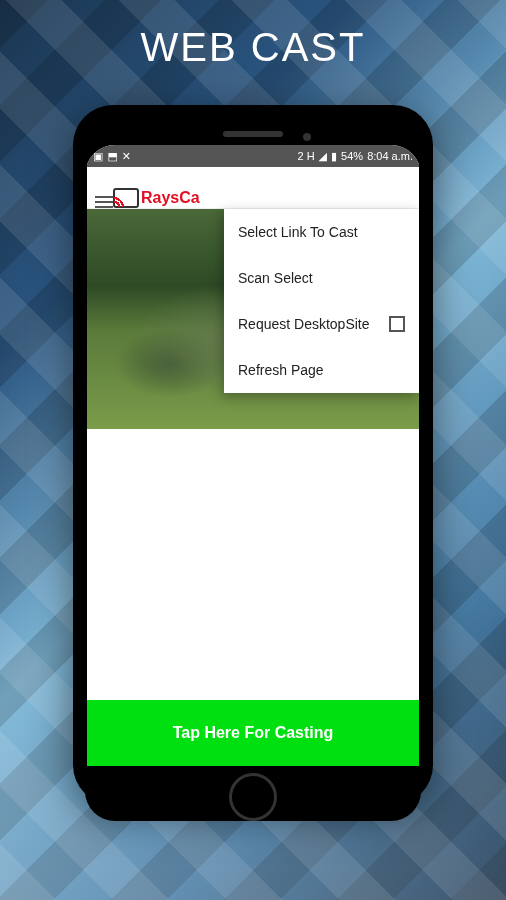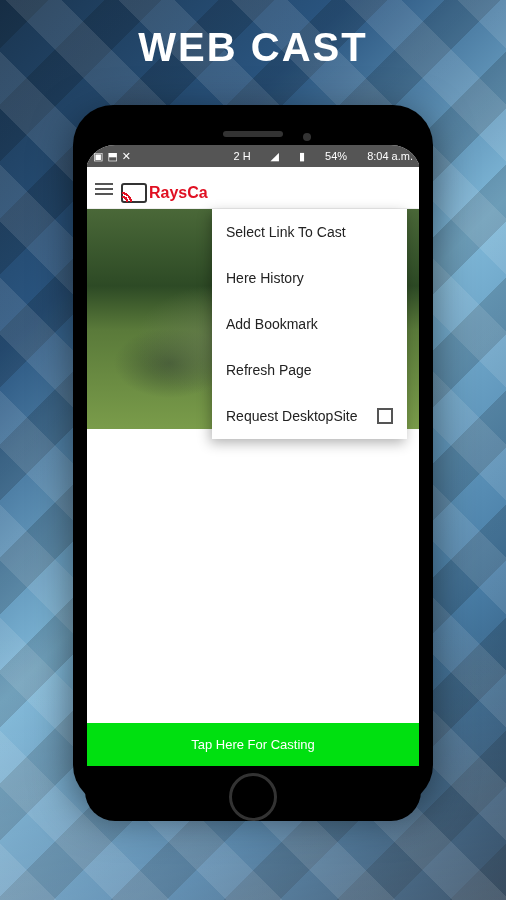--- a/index.html
+++ b/index.html
@@ -20,21 +20,21 @@
     repeating-linear-gradient(-45deg, rgba(0,0,0,0.15) 0 40px, transparent 40px 80px);
 }
 .title {
   position: absolute;
   top: 25px;
   left: 0;
   right: 0;
   text-align: center;
   color: #fff;
   font-size: 40px;
-  font-weight: bold;
+  font-weight: normal;
   letter-spacing: 2px;
 }
 .phone-frame {
   position: absolute;
   top: 105px;
   left: 50%;
   transform: translateX(-50%);
   width: 360px;
   height: 700px;
   background: #000;
@@ -79,29 +79,28 @@
 .status-bar {
   height: 22px;
   background: #555;
   color: #fff;
   font-size: 11px;
   display: flex;
   align-items: center;
   padding: 0 6px;
 }
 .status-left { display: flex; gap: 4px; align-items: center; }
-.status-right { margin-left: auto; display: flex; gap: 20px; align-items: center; }
+.status-right { margin-left: auto; display: flex; gap: 4px; align-items: center; }
 .status-right span { font-size: 11px; }
 .app-header {
   height: 42px;
   background: #fff;
   display: flex;
-  align-items: flex-start;
-  padding: 16px 8px;
-  gap: 8px;
+  align-items: flex-end;
+  padding: 0 8px;
   border-bottom: 1px solid #eee;
 }
 .hamburger {
   display: flex;
   flex-direction: column;
   gap: 3px;
   cursor: pointer;
 }
 .hamburger span {
   width: 18px;
@@ -149,37 +148,37 @@
   inset: 0;
   background:
     radial-gradient(ellipse 120px 80px at 40% 60%, rgba(100,120,80,0.7), transparent 70%),
     radial-gradient(ellipse 80px 50px at 25% 70%, rgba(60,80,50,0.8), transparent 70%),
     radial-gradient(ellipse 60px 40px at 55% 65%, rgba(140,160,100,0.5), transparent 70%);
 }
 .cast-button {
   background: #00e010;
   color: #fff;
   text-align: center;
-  padding: 14px;
-  font-size: 13px;
-  font-weight: normal;
+  padding: 24px;
+  font-size: 16px;
+  font-weight: bold;
   cursor: pointer;
 }
 .home-button {
   width: 48px;
   height: 48px;
   border: 3px solid #333;
   border-radius: 50%;
   margin: 2px auto 0;
   cursor: pointer;
 }
 .dropdown-menu {
   position: absolute;
   top: 0;
-  right: 12px;
+  right: 0;
   width: 195px;
   background: #fff;
   box-shadow: -2px 4px 12px rgba(0,0,0,0.3);
   z-index: 10;
 }
 .menu-item {
   padding: 15px 14px;
   font-size: 14px;
   color: #222;
   cursor: pointer;
@@ -234,31 +233,28 @@
       </div>
 
       <div class="content-area">
         <div class="nature-image"></div>
 
         <div class="dropdown-menu">
           <div class="menu-item">
             <span>Select Link To Cast</span>
           </div>
           <div class="menu-item">
-            <span>Here History</span>
-          </div>
-          <div class="menu-item">
-            <span>Add Bookmark</span>
-          </div>
-          <div class="menu-item">
-            <span>Refresh Page</span>
+            <span>Scan Select</span>
           </div>
           <div class="menu-item">
             <span>Request DesktopSite</span>
             <span class="checkbox"></span>
+          </div>
+          <div class="menu-item">
+            <span>Refresh Page</span>
           </div>
         </div>
       </div>
 
       <div class="cast-button">Tap Here For Casting</div>
 
     </div>
     <div class="home-button"></div>
   </div>
 </div>

